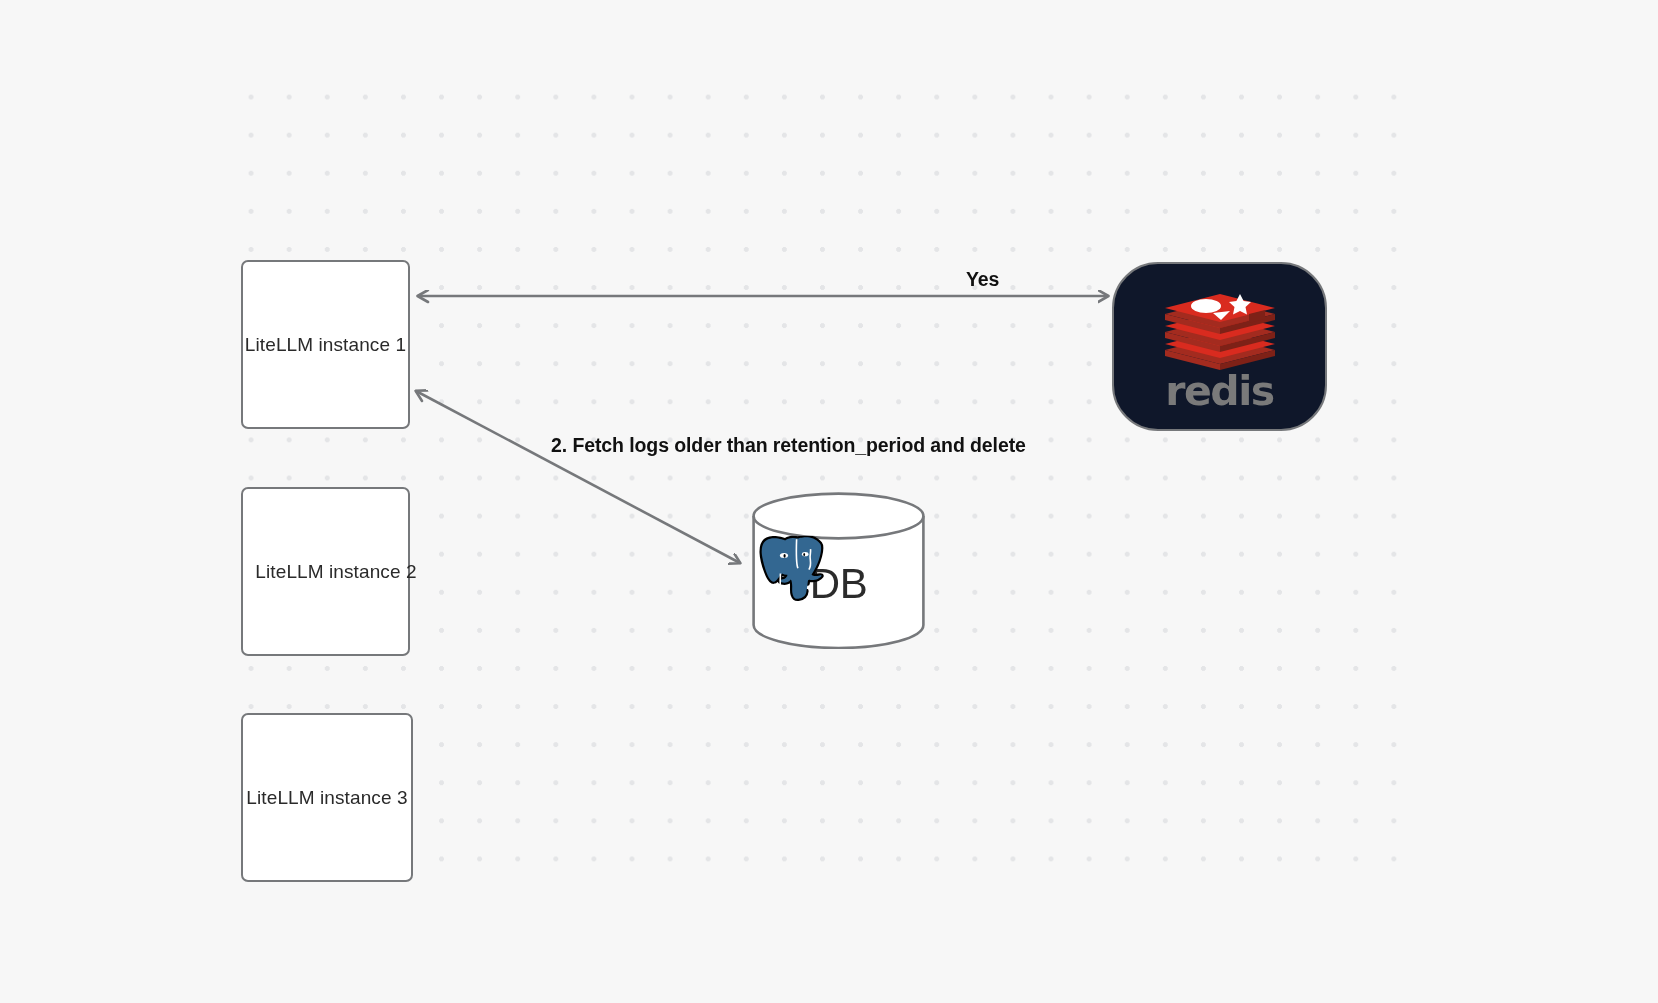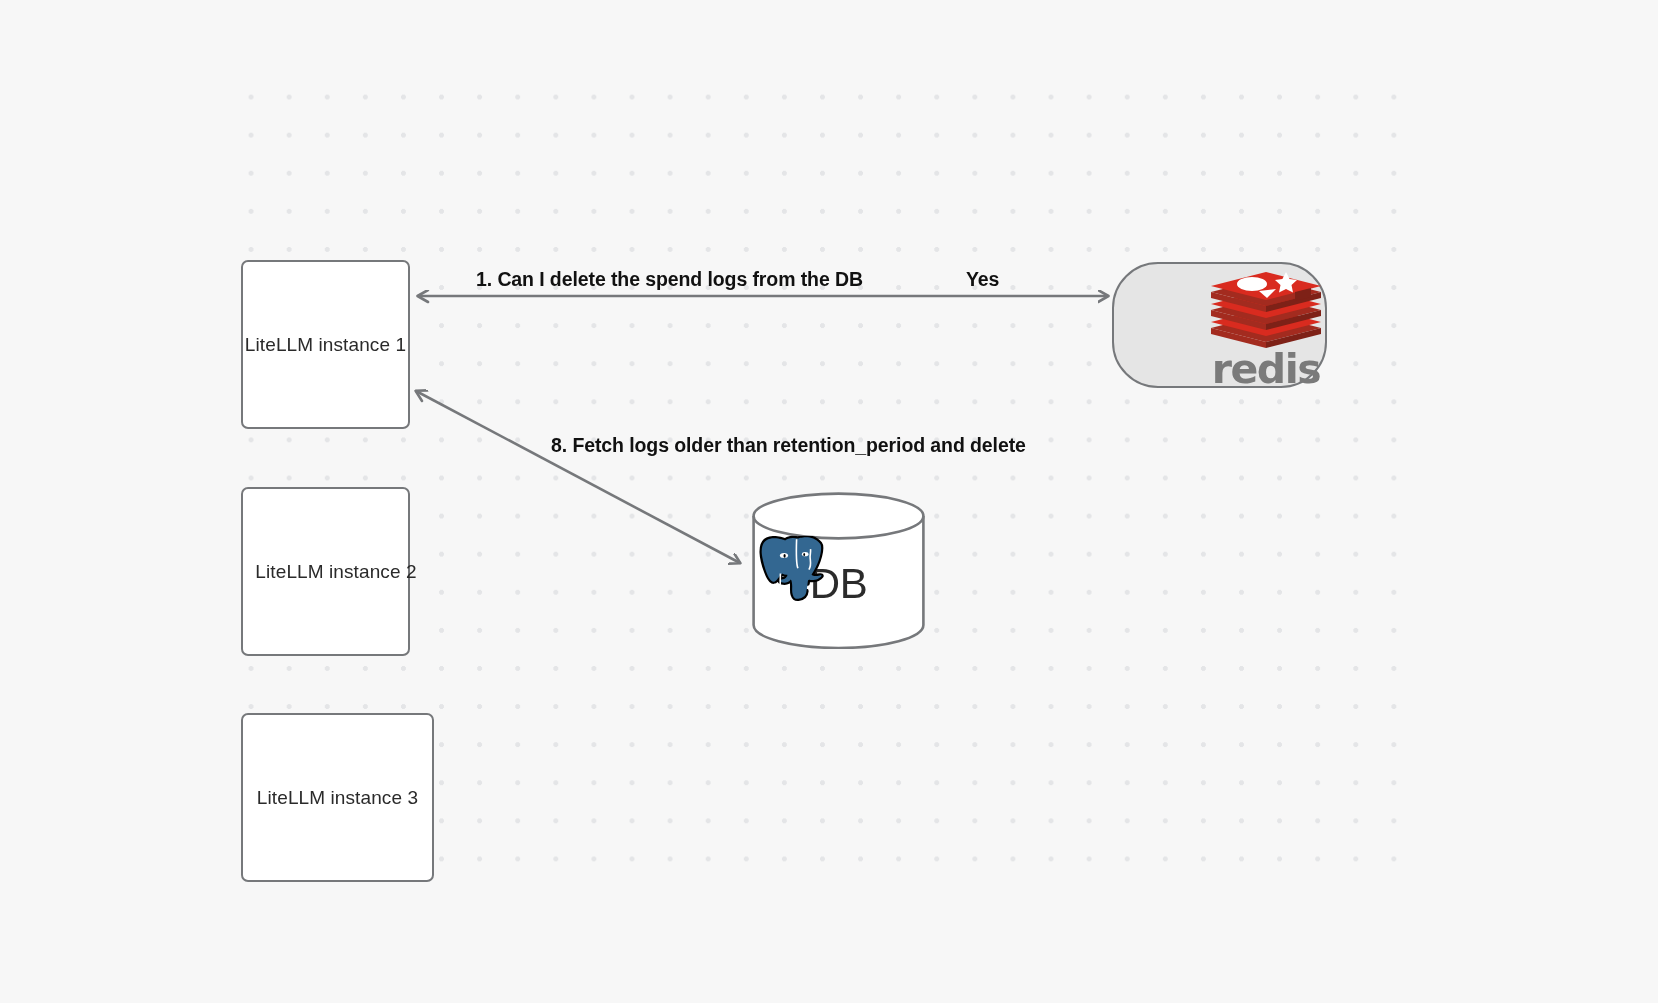--- a/index.html
+++ b/index.html
@@ -43,36 +43,36 @@
   }
   .node-box .node-label {
     font-size: 19px;
     color: #2a2a2a;
     font-family: "Liberation Sans", sans-serif;
     letter-spacing: 0.1px;
     white-space: nowrap;
   }
   #node-litellm-1 { left: 241px; top: 260px;  width: 169px; height: 169px; }
   #node-litellm-2 { left: 241px; top: 487px;  width: 169px; height: 169px; padding-left: 21px; }
-  #node-litellm-3 { left: 241px; top: 713px;  width: 193px; height: 169px; }
+  #node-litellm-3 { left: 241px; top: 713px;  width: 172px; height: 169px; }
 
   
   #node-redis {
     position: absolute;
     left: 1112px;
     top: 262px;
     width: 215px;
-    height: 126px;
-    background: #e5e5e5;
+    height: 169px;
+    background: #0f172a;
     border: 2.6px solid #76787b;
     border-radius: 46px;
     box-sizing: border-box;
     display: flex;
     flex-direction: column;
-    align-items: flex-end;
+    align-items: center;
     justify-content: center;
   }
   #redis-logo-wrap {
     display: flex;
     flex-direction: column;
     align-items: center;
     justify-content: center;
     margin-top: 2px;
   }
   #redis-wordmark {
@@ -146,25 +146,24 @@
       <marker id="arrow-right" markerWidth="16" markerHeight="16" refX="10" refY="6" orient="auto" markerUnits="userSpaceOnUse">
         <path d="M0,0 L10.5,6 L0,12" fill="none" stroke="#76787b" stroke-width="2.6" stroke-linecap="round" stroke-linejoin="round"></path>
       </marker>
     </defs>
 
     <line x1="418" y1="296" x2="1108" y2="296" stroke="#76787b" stroke-width="2.6" marker-start="url(#arrow-left)" marker-end="url(#arrow-right)"></line>
 
     <line x1="416" y1="391" x2="740" y2="563" stroke="#76787b" stroke-width="2.6" marker-start="url(#arrow-left)" marker-end="url(#arrow-right)"></line>
   </svg>
 
-  <div class="edge-label" id="label-step1">1.  Can I delete the spend logs from the DB</div>
 
   <div class="edge-label" id="label-yes">Yes</div>
 
-  <div class="edge-label" id="label-step2">8.  Fetch logs older than retention_period and delete</div>
+  <div class="edge-label" id="label-step2">2.  Fetch logs older than retention_period and delete</div>
 
   <div class="node-box" id="node-litellm-1">
     <span class="node-label">LiteLLM instance 1</span>
   </div>
 
   <div class="node-box" id="node-litellm-2">
     <span class="node-label">LiteLLM instance 2</span>
   </div>
 
   <div class="node-box" id="node-litellm-3">

